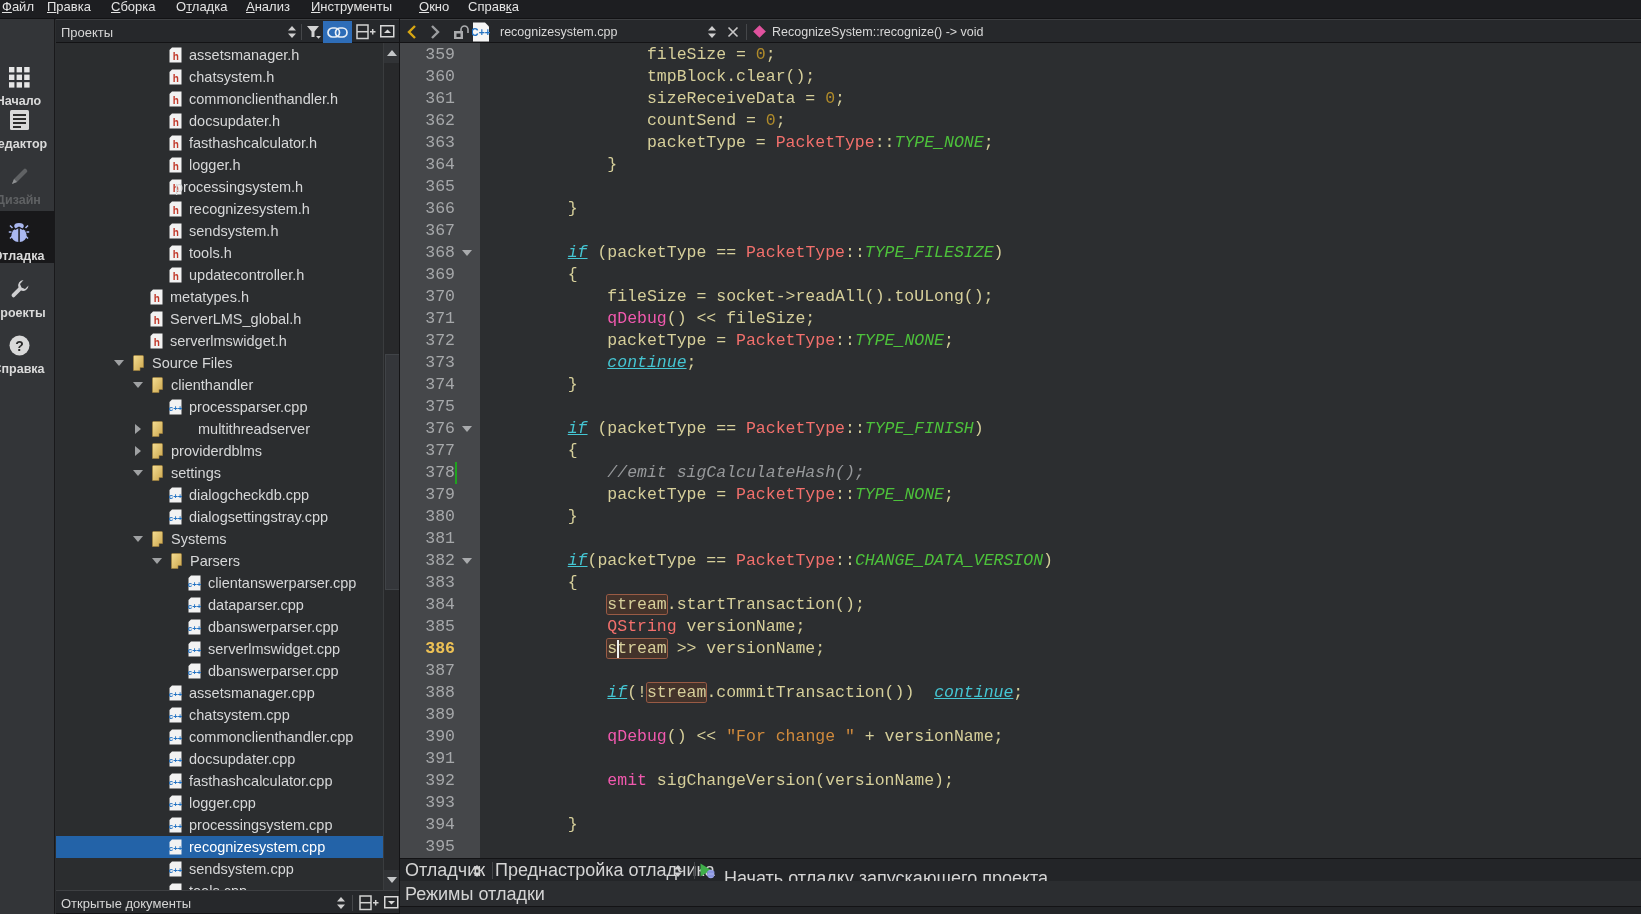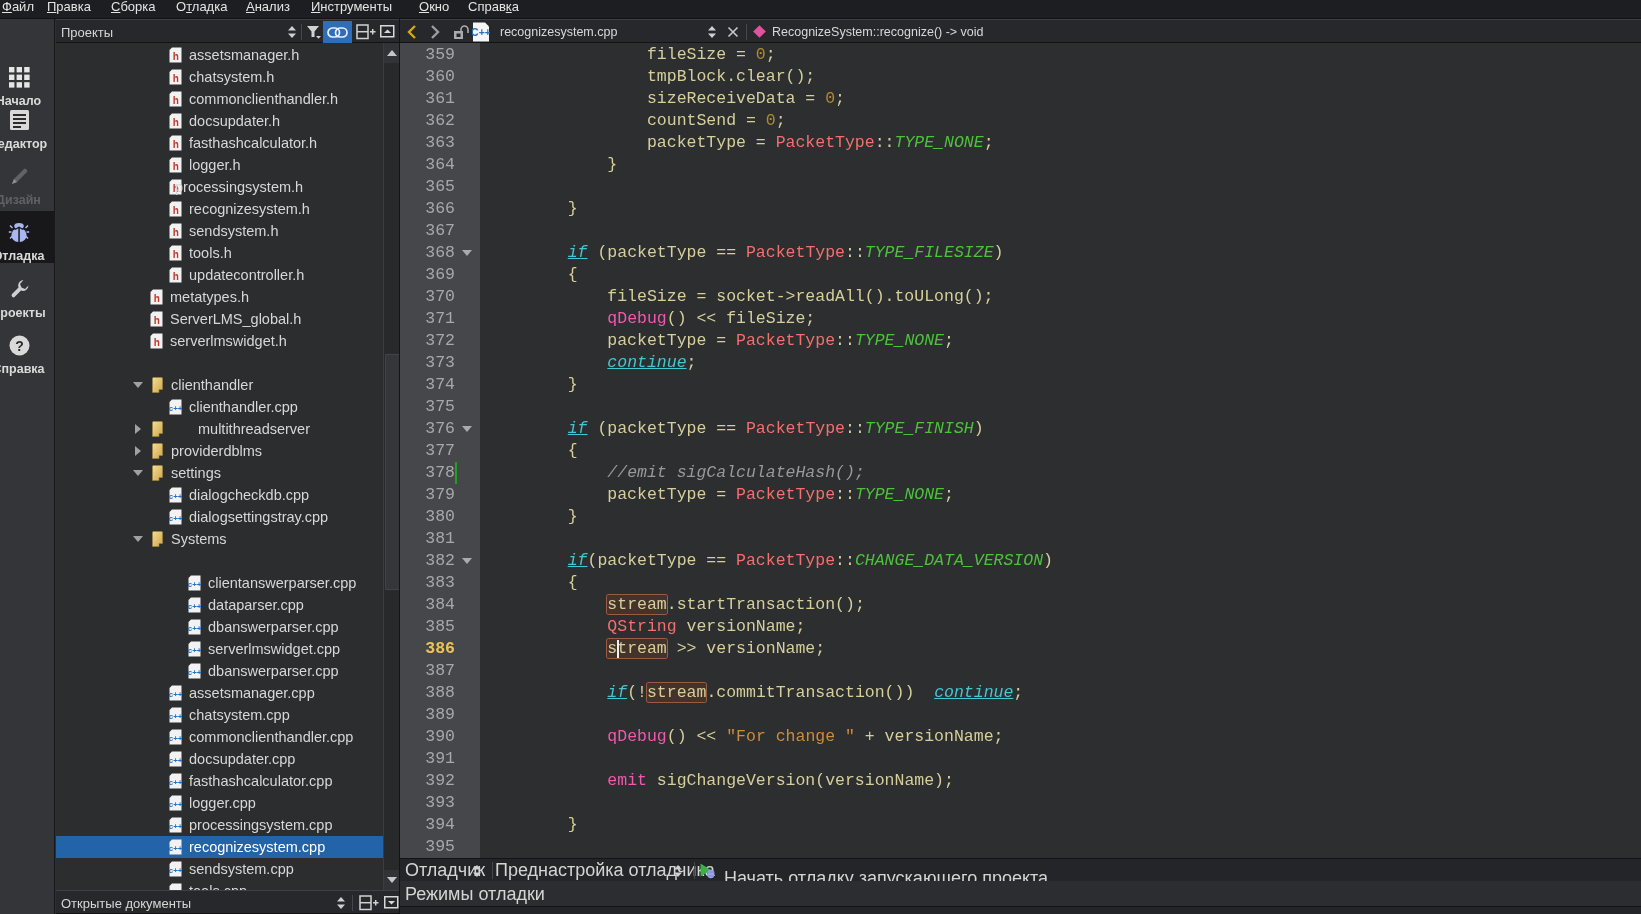--- a/index.html
+++ b/index.html
@@ -241,39 +241,52 @@
       </svg>
       <span class="tx" style="left:114px;">ServerLMS_global.h</span>
     </div>
     <div class="trow" style="top:287px;">
       <svg class="abs" style="left:93.5px;top:3px" width="13" height="16" viewBox="0 0 13 16">
         <path d="M3 0.5 L12.5 0.5 L12.5 15.5 L0.5 15.5 L0.5 3 Z" fill="#f2f2f2"></path>
         <text x="6.8" y="12.5" font-family="Liberation Sans" font-size="10" font-weight="bold" fill="#c0392b" text-anchor="middle">h</text>
       </svg>
       <span class="tx" style="left:114px;">serverlmswidget.h</span>
     </div>
+    <div class="trow" style="top:309px;">
+      <div class="abs" style="left:58px;top:8px;width:0;height:0;border-left:5px solid transparent;border-right:5px solid transparent;border-top:6px solid #9fa1a3;"></div>
+      <svg class="abs" style="left:77px;top:3px" width="11" height="16" viewBox="0 0 11 16">
+        <defs>
+          <linearGradient id="fg" x1="0" y1="0" x2="1" y2="1">
+            <stop offset="0" stop-color="#f4dd92"></stop>
+            <stop offset="1" stop-color="#cda74e"></stop>
+          </linearGradient>
+        </defs>
+        <path d="M1.5 0.5 Q0.5 0.5 0.5 1.5 L0.5 15.5 L7 15.5 L7 12.5 L10.5 12.5 L10.5 1.5 Q10.5 0.5 9.5 0.5 Z" fill="url(#fg)" stroke="#a5843c" stroke-width="0.6"></path>
+      </svg>
+      <span class="tx" style="left:96px;">Source Files</span>
+    </div>
     <div class="trow" style="top:331px;">
       <div class="abs" style="left:77px;top:8px;width:0;height:0;border-left:5px solid transparent;border-right:5px solid transparent;border-top:6px solid #9fa1a3;"></div>
       <svg class="abs" style="left:96px;top:3px" width="11" height="16" viewBox="0 0 11 16">
         <defs>
           <linearGradient id="fg" x1="0" y1="0" x2="1" y2="1">
             <stop offset="0" stop-color="#f4dd92"></stop>
             <stop offset="1" stop-color="#cda74e"></stop>
           </linearGradient>
         </defs>
         <path d="M1.5 0.5 Q0.5 0.5 0.5 1.5 L0.5 15.5 L7 15.5 L7 12.5 L10.5 12.5 L10.5 1.5 Q10.5 0.5 9.5 0.5 Z" fill="url(#fg)" stroke="#a5843c" stroke-width="0.6"></path>
       </svg>
       <span class="tx" style="left:115px;">clienthandler</span>
     </div>
     <div class="trow" style="top:353px;">
       <svg class="abs" style="left:112.5px;top:3px" width="13" height="16" viewBox="0 0 13 16">
         <path d="M3 0.5 L12.5 0.5 L12.5 15.5 L0.5 15.5 L0.5 3 Z" fill="#f2f2f2"></path>
         <text x="6.6" y="11.5" font-family="Liberation Sans" font-size="8" font-weight="bold" fill="#2272c3" text-anchor="middle">c++</text>
       </svg>
-      <span class="tx" style="left:133px;">clienthandler.cpp</span>
+      <span class="tx" style="left:133px;">processparser.cpp</span>
     </div>
     <div class="trow" style="top:375px;">
       <div class="abs" style="left:79px;top:6px;width:0;height:0;border-top:5px solid transparent;border-bottom:5px solid transparent;border-left:6px solid #9fa1a3;"></div>
       <svg class="abs" style="left:96px;top:3px" width="11" height="16" viewBox="0 0 11 16">
         <defs>
           <linearGradient id="fg" x1="0" y1="0" x2="1" y2="1">
             <stop offset="0" stop-color="#f4dd92"></stop>
             <stop offset="1" stop-color="#cda74e"></stop>
           </linearGradient>
         </defs>
@@ -326,20 +339,33 @@
       <svg class="abs" style="left:96px;top:3px" width="11" height="16" viewBox="0 0 11 16">
         <defs>
           <linearGradient id="fg" x1="0" y1="0" x2="1" y2="1">
             <stop offset="0" stop-color="#f4dd92"></stop>
             <stop offset="1" stop-color="#cda74e"></stop>
           </linearGradient>
         </defs>
         <path d="M1.5 0.5 Q0.5 0.5 0.5 1.5 L0.5 15.5 L7 15.5 L7 12.5 L10.5 12.5 L10.5 1.5 Q10.5 0.5 9.5 0.5 Z" fill="url(#fg)" stroke="#a5843c" stroke-width="0.6"></path>
       </svg>
       <span class="tx" style="left:115px;">Systems</span>
+    </div>
+    <div class="trow" style="top:507px;">
+      <div class="abs" style="left:96px;top:8px;width:0;height:0;border-left:5px solid transparent;border-right:5px solid transparent;border-top:6px solid #9fa1a3;"></div>
+      <svg class="abs" style="left:115px;top:3px" width="11" height="16" viewBox="0 0 11 16">
+        <defs>
+          <linearGradient id="fg" x1="0" y1="0" x2="1" y2="1">
+            <stop offset="0" stop-color="#f4dd92"></stop>
+            <stop offset="1" stop-color="#cda74e"></stop>
+          </linearGradient>
+        </defs>
+        <path d="M1.5 0.5 Q0.5 0.5 0.5 1.5 L0.5 15.5 L7 15.5 L7 12.5 L10.5 12.5 L10.5 1.5 Q10.5 0.5 9.5 0.5 Z" fill="url(#fg)" stroke="#a5843c" stroke-width="0.6"></path>
+      </svg>
+      <span class="tx" style="left:134px;">Parsers</span>
     </div>
     <div class="trow" style="top:529px;">
       <svg class="abs" style="left:131.5px;top:3px" width="13" height="16" viewBox="0 0 13 16">
         <path d="M3 0.5 L12.5 0.5 L12.5 15.5 L0.5 15.5 L0.5 3 Z" fill="#f2f2f2"></path>
         <text x="6.6" y="11.5" font-family="Liberation Sans" font-size="8" font-weight="bold" fill="#2272c3" text-anchor="middle">c++</text>
       </svg>
       <span class="tx" style="left:152px;">clientanswerparser.cpp</span>
     </div>
     <div class="trow" style="top:551px;">
       <svg class="abs" style="left:131.5px;top:3px" width="13" height="16" viewBox="0 0 13 16">

